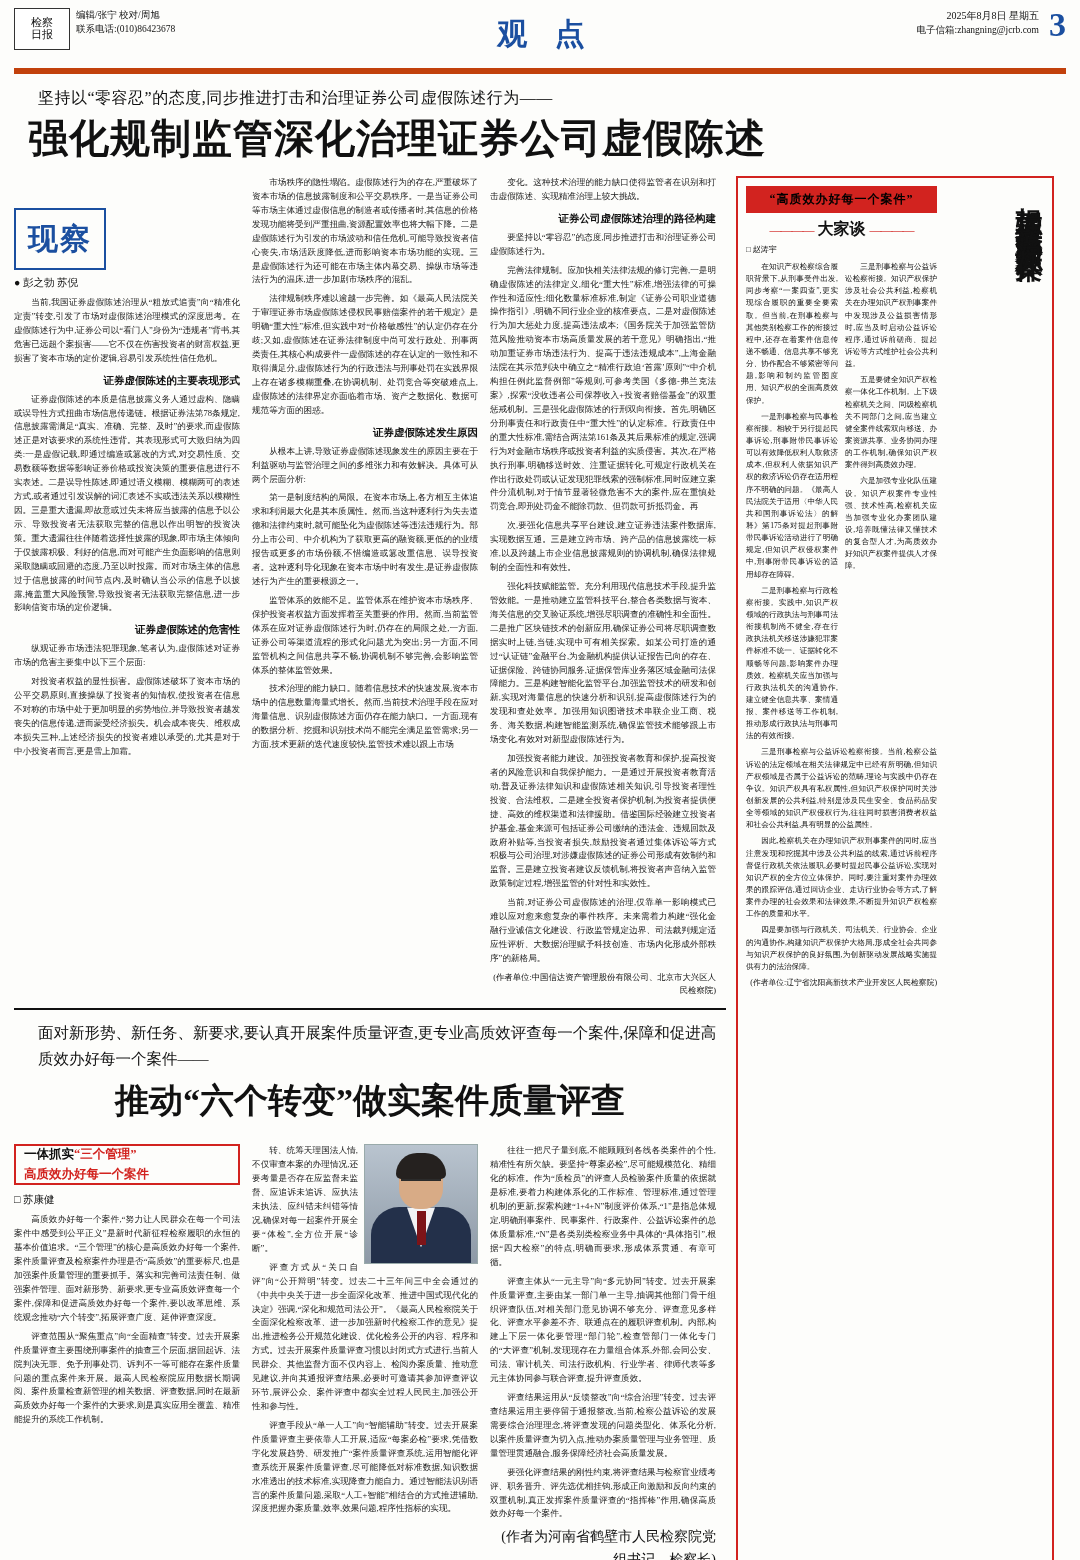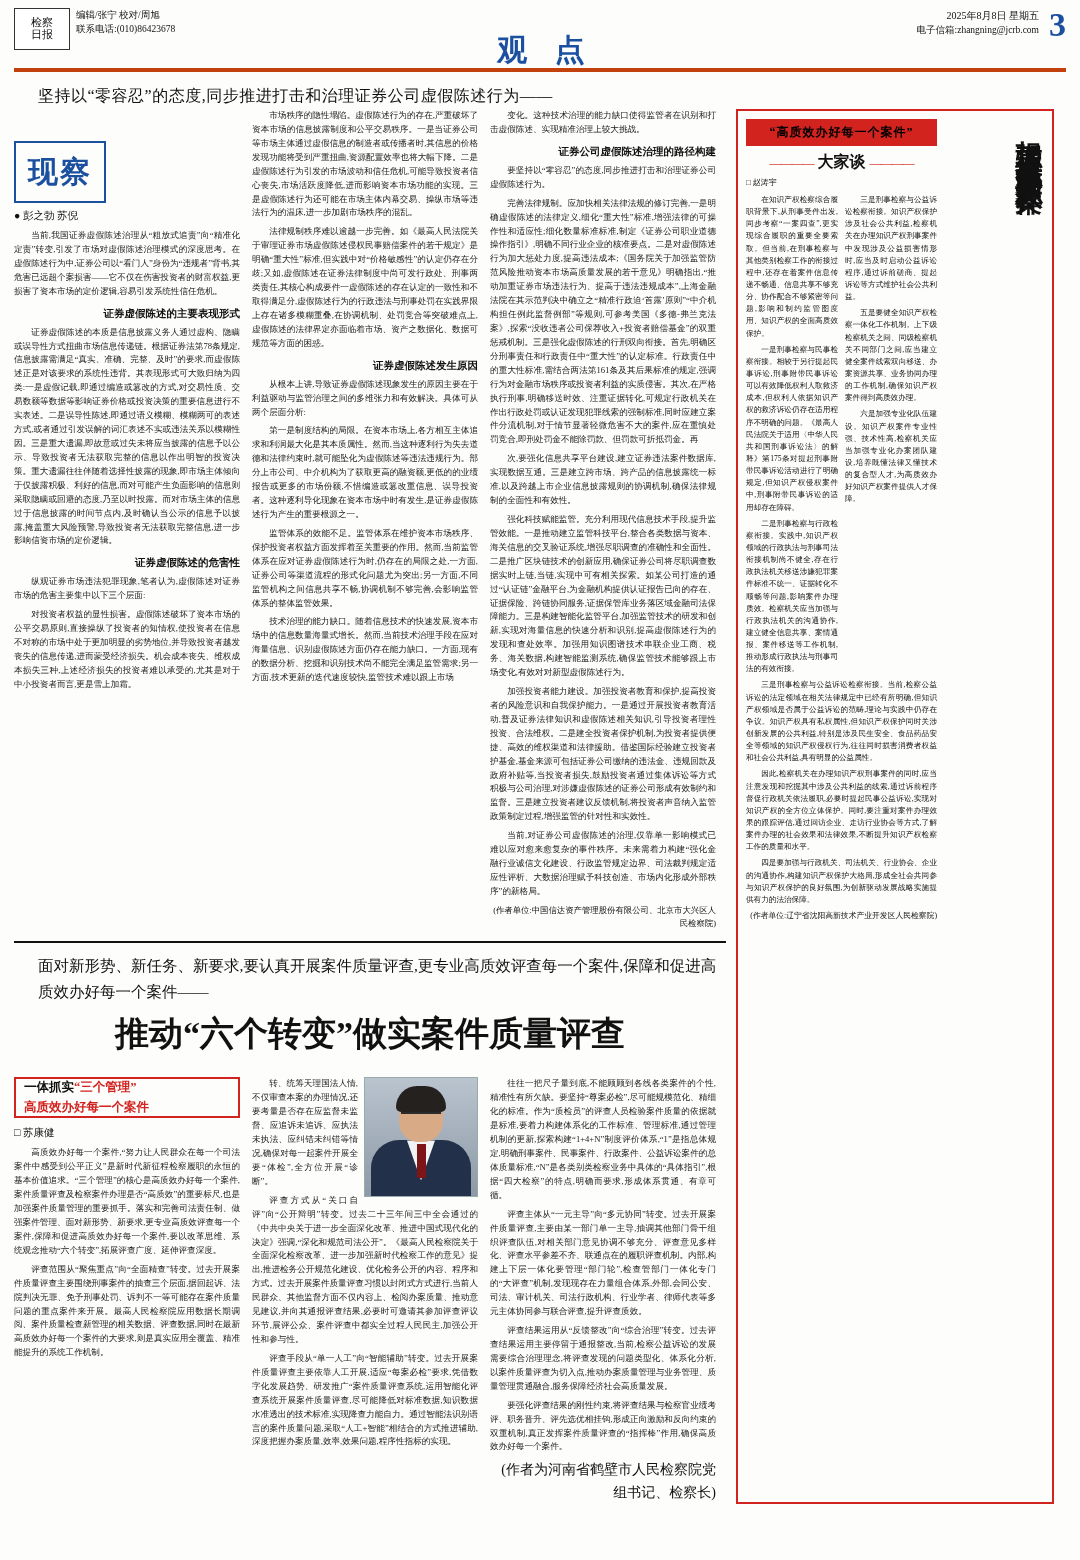--- a/index.html
+++ b/index.html
@@ -7,30 +7,30 @@
     width:1080px; height:1560px;
     background:#fdfdfb;
     font-family:"Liberation Serif", serif;
     color:#111;
     position:relative;
     overflow:hidden;
   }
   .page { width:1080px; height:1560px; position:relative; box-sizing:border-box; padding:8px 14px; }
 
   
-  .masthead { display:flex; align-items:flex-start; height:56px; border-bottom:4px solid #c2410c; padding-bottom:4px; }
+  .masthead { display:flex; align-items:flex-start; height:56px; border-bottom:6px solid #c2410c; padding-bottom:4px; }
   .logo-box {
     width:54px; height:40px; border:1px solid #333; flex:0 0 auto;
     display:flex; align-items:center; justify-content:center;
     font-family:"Liberation Serif", serif; font-size:11px; line-height:1.05;
     text-align:center; letter-spacing:0; color:#111; background:#fff;
   }
   .logo-box span { display:block; }
   .mh-left { margin-left:6px; font-size:9.5px; line-height:1.5; color:#111; white-space:nowrap; }
-  .mh-center { flex:1 1 auto; text-align:center; position:relative; top:22px; }
+  .mh-center { flex:1 1 auto; text-align:center; position:relative; top:6px; }
   .mh-center .title {
     color:#1b4fa0; font-size:30px; font-weight:bold; letter-spacing:10px;
     font-family:"Liberation Serif", serif;
   }
   .mh-right { text-align:right; font-size:9.5px; line-height:1.5; white-space:nowrap; padding-right:4px; }
   .mh-right .date { font-size:10px; }
   .pagenum { color:#1b4fa0; font-size:34px; font-weight:bold; line-height:0.9; margin-left:6px; position:relative; top:2px;}
 
   .mh-rightwrap { display:flex; align-items:flex-start; }
 
@@ -139,20 +139,21 @@
     <div class="mh-rightwrap">
       <div class="mh-right">
         <div class="date">2025年8月8日 星期五</div>
         <div>电子信箱:zhangning@jcrb.com</div>
       </div>
       <div class="pagenum">3</div>
     </div>
   </div>
 
   <div class="kicker">坚持以“零容忍”的态度,同步推进打击和治理证券公司虚假陈述行为——</div>
+  <div class="headline1">强化规制监管深化治理证券公司虚假陈述</div>
 
   <div class="body-wrap">
     <div class="left-region">
       <div class="cols3">
         <div class="col">
           <div class="seal">现察</div>
           <div class="byline">● 彭之勃  苏倪</div>
           <p class="tx">当前,我国证券虚假陈述治理从“粗放式追责”向“精准化定责”转变,引发了市场对虚假陈述治理模式的深度思考。在虚假陈述行为中,证券公司以“看门人”身份为“违规者”背书,其危害已远超个案损害——它不仅在伤害投资者的财富权益,更损害了资本市场的定价逻辑,容易引发系统性信任危机。</p>
           <h4 class="sub">证券虚假陈述的主要表现形式</h4>
           <p class="tx">证券虚假陈述的本质是信息披露义务人通过虚构、隐瞒或误导性方式扭曲市场信息传递链。根据证券法第78条规定,信息披露需满足“真实、准确、完整、及时”的要求,而虚假陈述正是对该要求的系统性违背。其表现形式可大致归纳为四类:一是虚假记载,即通过编造或篡改的方式,对交易性质、交易数额等数据等影响证券价格或投资决策的重要信息进行不实表述。二是误导性陈述,即通过语义模糊、模糊两可的表述方式,或者通过引发误解的词汇表述不实或违法关系以模糊性因。三是重大遗漏,即故意或过失未将应当披露的信息予以公示、导致投资者无法获取完整的信息以作出明智的投资决策。重大遗漏往往伴随着选择性披露的现象,即市场主体倾向于仅披露积极、利好的信息,而对可能产生负面影响的信息则采取隐瞒或回避的态度,乃至以时投露。而对市场主体的信息过于信息披露的时间节点内,及时确认当公示的信息予以披露,掩盖重大风险预警,导致投资者无法获取完整信息,进一步影响信资市场的定价逻辑。</p>

